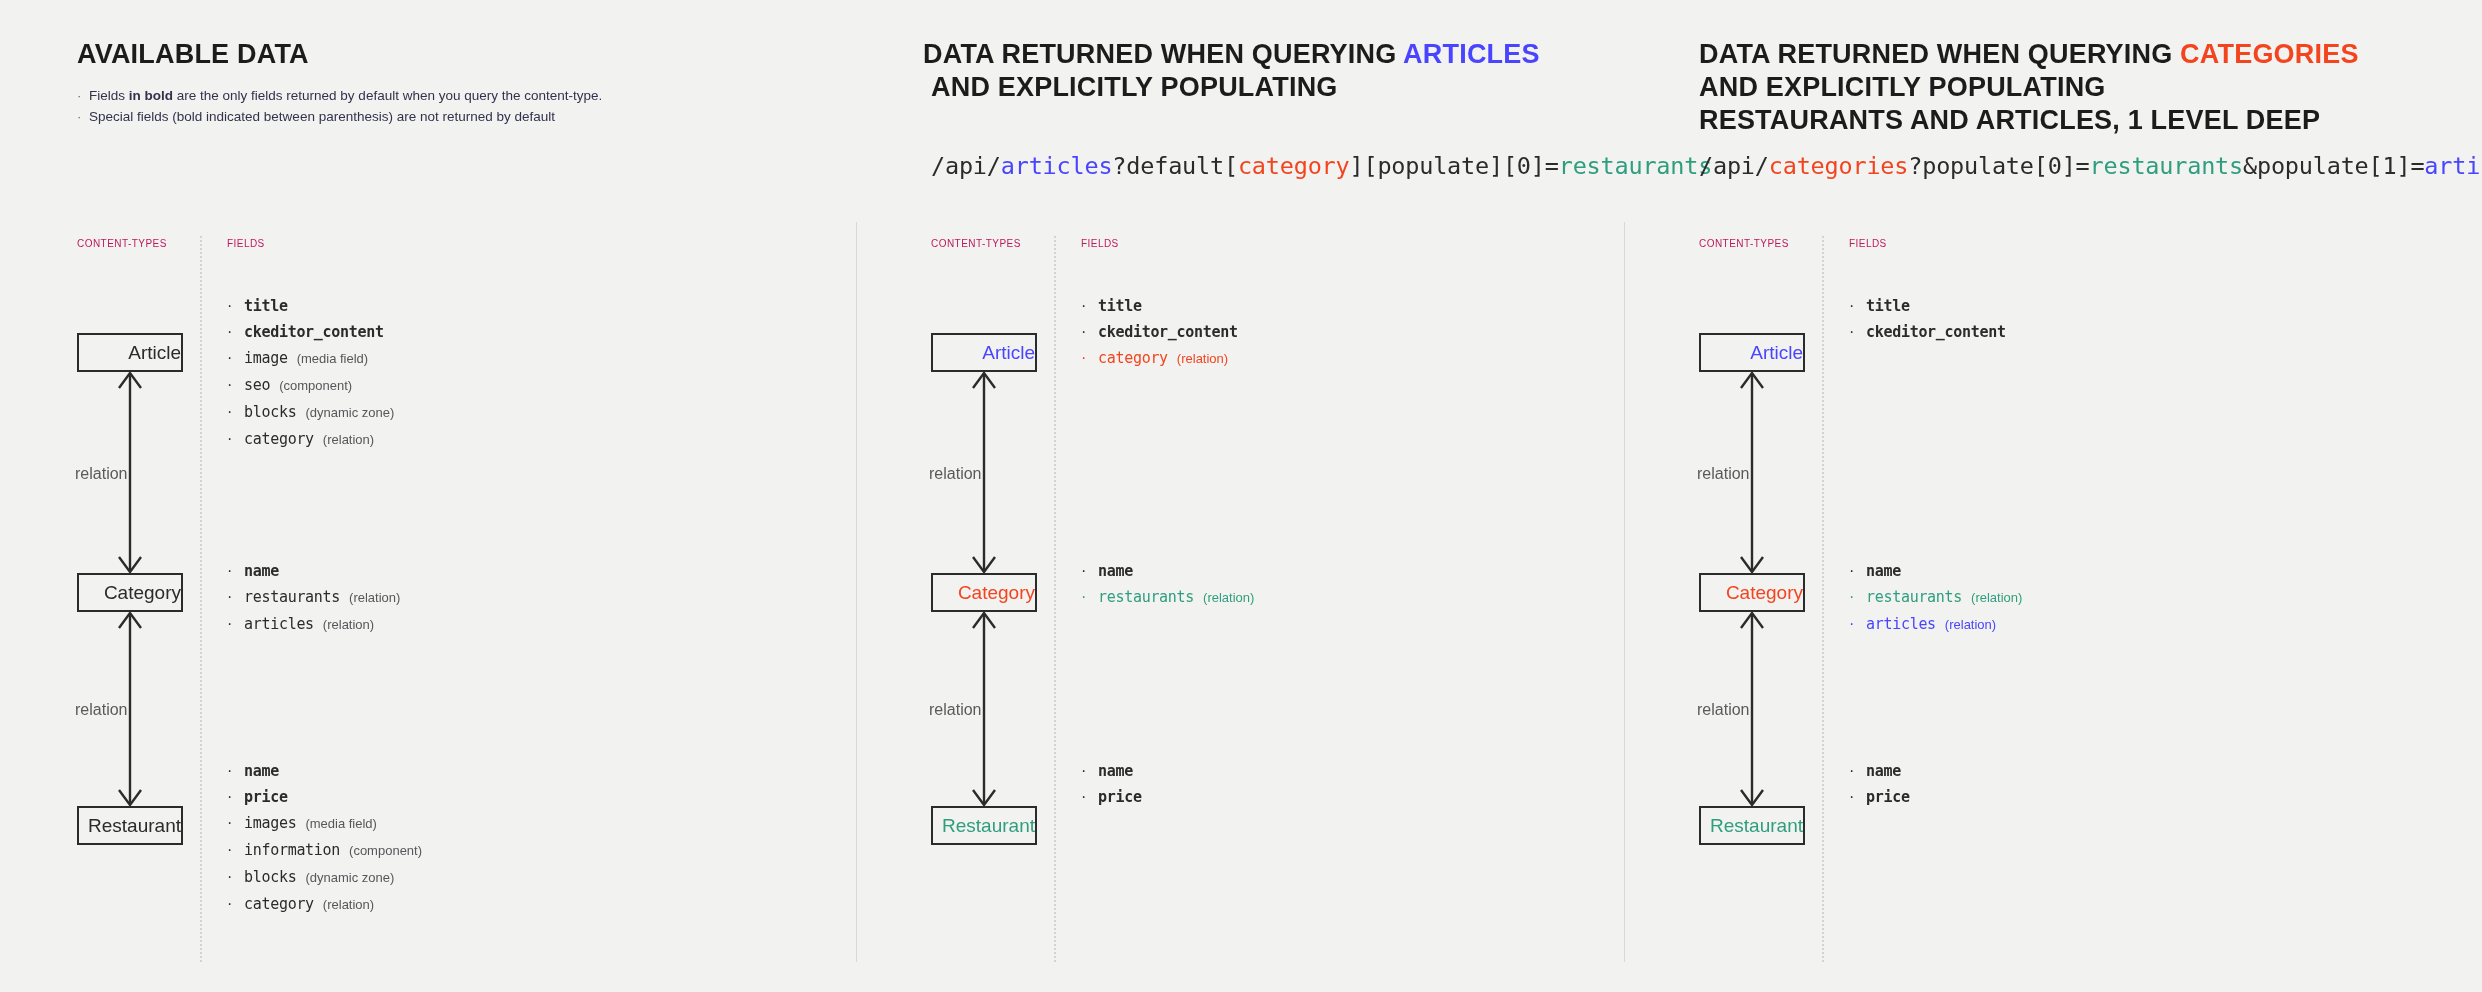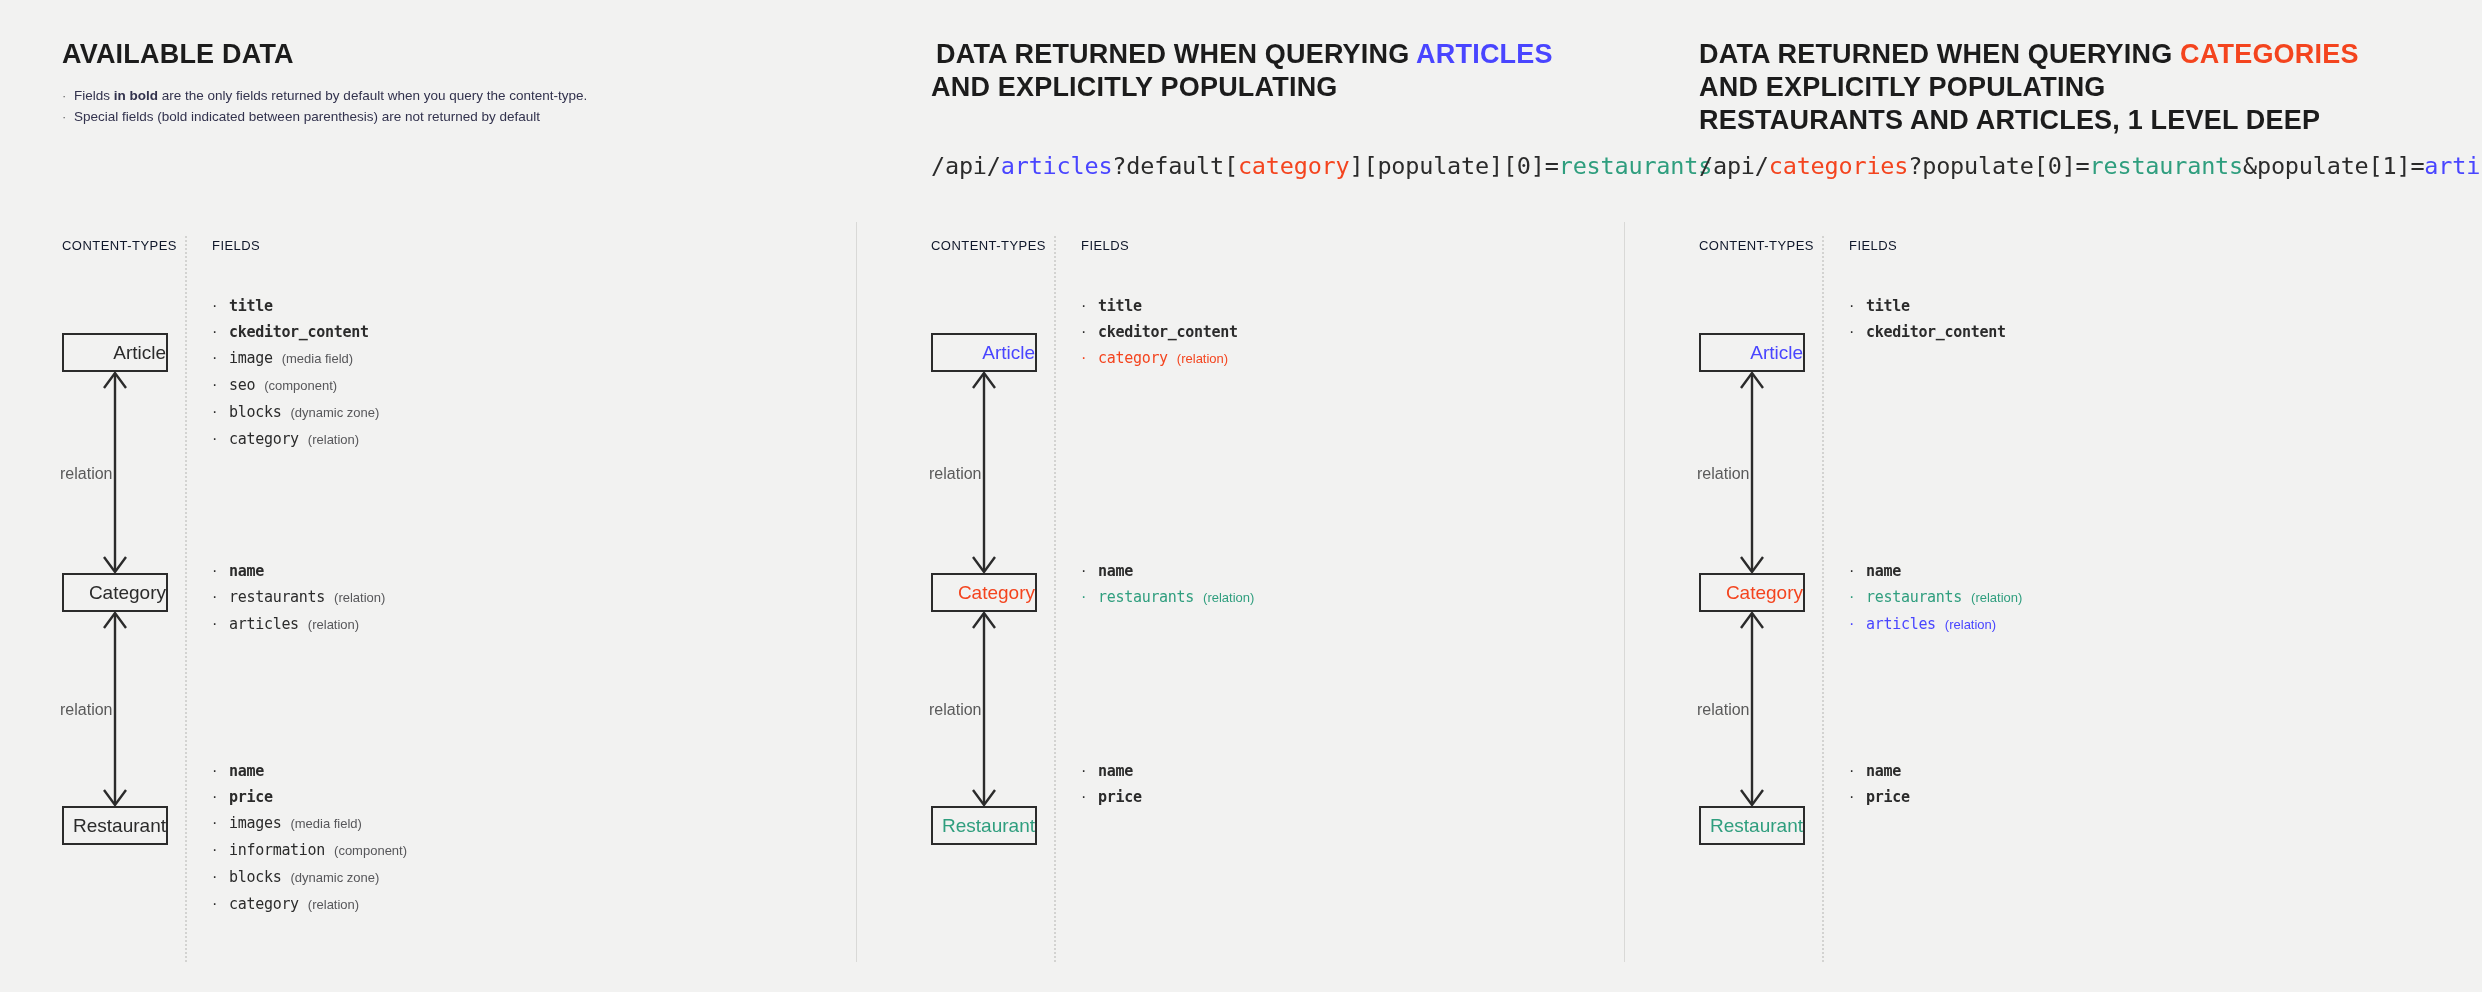--- a/index.html
+++ b/index.html
@@ -35,21 +35,21 @@
   .legend-txt b { font-weight: bold; }
 
   
   .api { position: absolute; font-family: "DejaVu Sans Mono", monospace; font-size: 23.5px;
          color: #2b2b2b; white-space: nowrap; letter-spacing: -.2px; }
   .api .t-blue  { color: #4945ff; }
   .api .t-red   { color: #f4441e; }
   .api .t-green { color: #2f9e7e; }
 
   
-  .sec-label { position: absolute; font-size: 13px; color: #0f172a; letter-spacing: .45px; }
+  .sec-label { position: absolute; font-size: 10px; color: #be185d; letter-spacing: .45px; }
 
   
   .dotted-sep { position: absolute; width: 0; border-left: 2px dotted #d3d3d1; }
 
   
   .ct-box { position: absolute; width: 106px; height: 39px; border: 2.5px solid #2b2b2b;
             background: #f2f2f1; display: flex; align-items: center; justify-content: flex-end;
             font-size: 19px; color: #2b2b2b; font-family: "Liberation Sans", sans-serif; }
   .ct-box.c-blue  { color: #4945ff; }
   .ct-box.c-red   { color: #f4441e; }
@@ -75,21 +75,21 @@
   .fc-green .f-dot, .fc-green .f-name, .fc-green .f-type   { color: #2f9e7e; }
   .fc-blue  .f-dot, .fc-blue  .f-name, .fc-blue  .f-type   { color: #4945ff; }
 </style>
 </head>
 <body>
 
 <div class="page">
   <div class="col-sep" style="left:856px;"></div>
   <div class="col-sep" style="left:1624px;"></div>
   <div id="columns-root">
-      <div class="col col-1" style="left: 0px; padding-left: 28px;">
+      <div class="col col-1" style="left: 15px; padding-left: 28px;">
         <div class="heading" style="left: 62px; top: 38px;"><span>AVAILABLE DATA</span></div>
         <div class="legend">
           <div class="legend-row">
             <span class="legend-dot">·</span>
             <span class="legend-txt">Fields <b>in bold</b> are the only fields returned by default when you query the content-type.</span>
           </div>
           <div class="legend-row">
             <span class="legend-dot">·</span>
             <span class="legend-txt">Special fields (bold indicated between parenthesis) are not returned by default</span>
           </div>
@@ -193,21 +193,21 @@
             <span class="f-type">(dynamic zone)</span>
           </div>
           <div class="field-row ">
             <span class="f-dot">·</span>
             <span class="f-name">category</span>
             <span class="f-type">(relation)</span>
           </div>
         </div>
       </div>
       <div class="col col-2" style="left: 856px;">
-        <div class="heading" style="left: 80px; top: 38px;"><span>DATA RETURNED WHEN QUERYING </span><span class="hl-blue">ARTICLES</span></div>
+        <div class="heading" style="left: 67px; top: 38px;"><span>DATA RETURNED WHEN QUERYING </span><span class="hl-blue">ARTICLES</span></div>
         <div class="heading" style="left: 75px; top: 71px;"><span>AND EXPLICITLY POPULATING</span></div>
         <div class="api" style="left: 75px; top: 152px;"><span>/api/</span><span class="t-blue">articles</span><span>?default[</span><span class="t-red">category</span><span>][populate][0]=</span><span class="t-green">restaurants</span></div>
         <div class="sec-label" style="left: 75px; top: 238px;">CONTENT-TYPES</div>
         <div class="sec-label" style="left: 225px; top: 238px;">FIELDS</div>
         <div class="dotted-sep" style="left: 198px; top: 236px; height: 726px;"></div>
         <div class="rel" style="left: 68px; top: 372px; height: 201px;">
           <svg width="120" height="201">
             <line x1="60" y1="2" x2="60" y2="199" stroke="#2b2b2b" stroke-width="2.4"></line>
             <polyline points="49,16 60,1 71,16" fill="none" stroke="#2b2b2b" stroke-width="2.4" stroke-linejoin="miter"></polyline>
             <polyline points="49,185 60,200 71,185" fill="none" stroke="#2b2b2b" stroke-width="2.4" stroke-linejoin="miter"></polyline>

